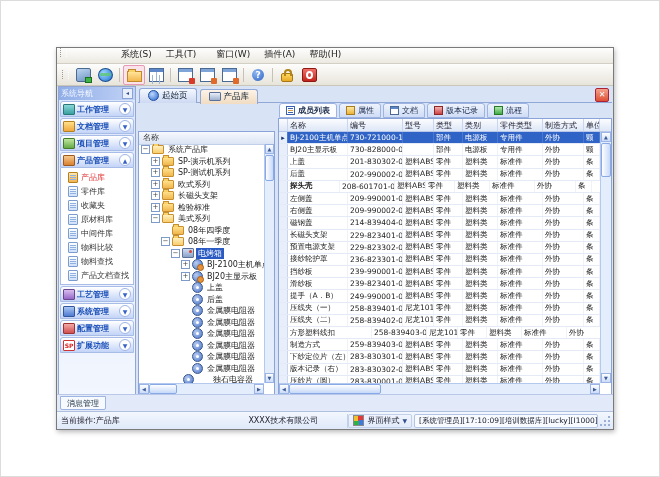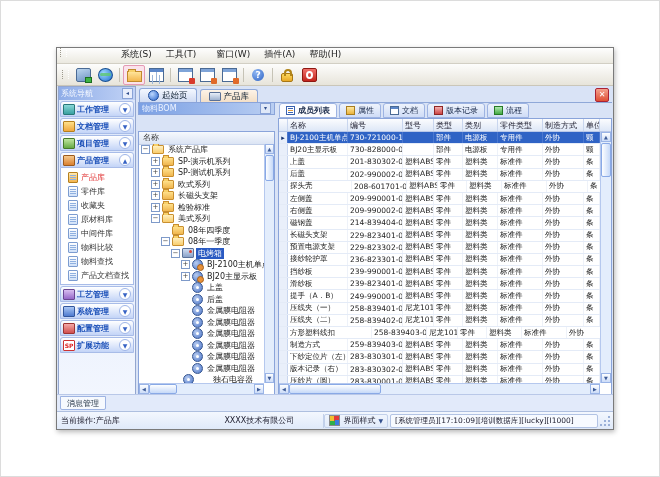--- a/index.html
+++ b/index.html
@@ -132,21 +132,21 @@
   
   .msg-strip{position:absolute;left:0;right:0;bottom:18px;height:16px;background:#e2eafa;border-top:1px solid #b9c8e8;}
   .msg-tab{position:absolute;left:3px;top:1px;height:14px;padding:0 6px;background:#f6f9fe;border:1px solid #9db3e2;font-size:8px;display:flex;align-items:center;color:#234;border-radius:0 0 2px 2px;box-sizing:border-box;}
   .statusbar{position:absolute;left:0;right:0;bottom:0;height:18px;background:linear-gradient(#f3f7fe,#dfe9f9);border-top:1px solid #aebfdf;display:flex;align-items:center;font-size:8px;color:#223;box-sizing:border-box;}
   .scell{height:14px;display:flex;align-items:center;padding:0 4px;border-right:1px solid #c2d0ea;box-sizing:border-box;white-space:nowrap;overflow:hidden;}
   .scell.company{width:104px;flex:none;}
   .scell.op{flex:1;border-right:none;}
   .scell.style{flex:none;gap:3px;border:1px solid #c2d0ea;border-radius:2px;margin-right:2px;}
   .style-grid-icon{width:9px;height:9px;background:conic-gradient(#e23a3a 0 25%,#3a7ae2 0 50%,#2fae4a 0 75%,#f0c030 0);border:1px solid #888;}
   .chev-down{font-size:6px;color:#33508e;}
-  .scell.session{flex:none;width:208px;border:1px solid #b2c3e4;background:#f7faff;border-radius:2px;margin-right:3px;font-size:7.5px;}
+  .scell.session{flex:none;width:184px;border:1px solid #b2c3e4;background:#f7faff;border-radius:2px;margin-right:3px;font-size:7.5px;}
   .resize-grip{width:10px;height:12px;position:relative;margin-right:2px;}
   .resize-grip::after{content:"";position:absolute;right:1px;bottom:1px;width:2px;height:2px;background:#9ab0d8;box-shadow:-4px 4px 0 #9ab0d8,0 4px 0 #9ab0d8,-8px 8px 0 #9ab0d8,-4px 8px 0 #9ab0d8,0 8px 0 #9ab0d8;transform:translateY(-8px);}
 </style>
 </head>
 <body>
 
 <div class="canvas">
   <div class="window">
 
     <div class="menubar">
@@ -298,24 +298,20 @@
             <span class="start-icon"></span>
             <span>起始页</span>
           </span><span class="dtab active">
             <span class="prodlib-icon"></span>
             <span>产品库</span>
           </span></span>
       <span class="tab-close">✕</span>
     </div>
 
     <div class="panel-mid">
-      <div class="p-header">
-        <span>物料BOM</span>
-        <span class="hbtn">▾</span>
-      </div>
       <div class="tree-box">
         <div class="tree-header">名称</div>
         <div class="tree-rows" id="tree-rows">
             <div class="tree-row" style="padding-left: 2px;">
               <span class="expander">−</span>
               <span class="t-icon tfolder open"></span>
               <span class="tlabel">系统产品库</span>
             </div>
             <div class="tree-row" style="padding-left: 12px;">
               <span class="expander">+</span>
@@ -506,21 +502,21 @@
               <div class="td" style="width: 55px;">202-990002-01I</div>
               <div class="td" style="width: 31px;">塑料ABS</div>
               <div class="td" style="width: 29px;">零件</div>
               <div class="td" style="width: 35px;">塑料类</div>
               <div class="td" style="width: 45px;">标准件</div>
               <div class="td" style="width: 41px;">外协</div>
               <div class="td" style="width: 16px;">条</div>
             </div>
             <div class="tr">
               <div class="td gutter" style="width: 9px;"></div>
-              <div class="td" style="width: 64px;">探头壳</div>
+              <div class="td" style="width: 52px; font-weight: bold;">探头壳</div>
               <div class="td" style="width: 55px;">208-601701-01I</div>
               <div class="td" style="width: 31px;">塑料ABS</div>
               <div class="td" style="width: 29px;">零件</div>
               <div class="td" style="width: 35px;">塑料类</div>
               <div class="td" style="width: 45px;">标准件</div>
               <div class="td" style="width: 41px;">外协</div>
               <div class="td" style="width: 16px;">条</div>
             </div>
             <div class="tr">
               <div class="td gutter" style="width: 9px;"></div>

